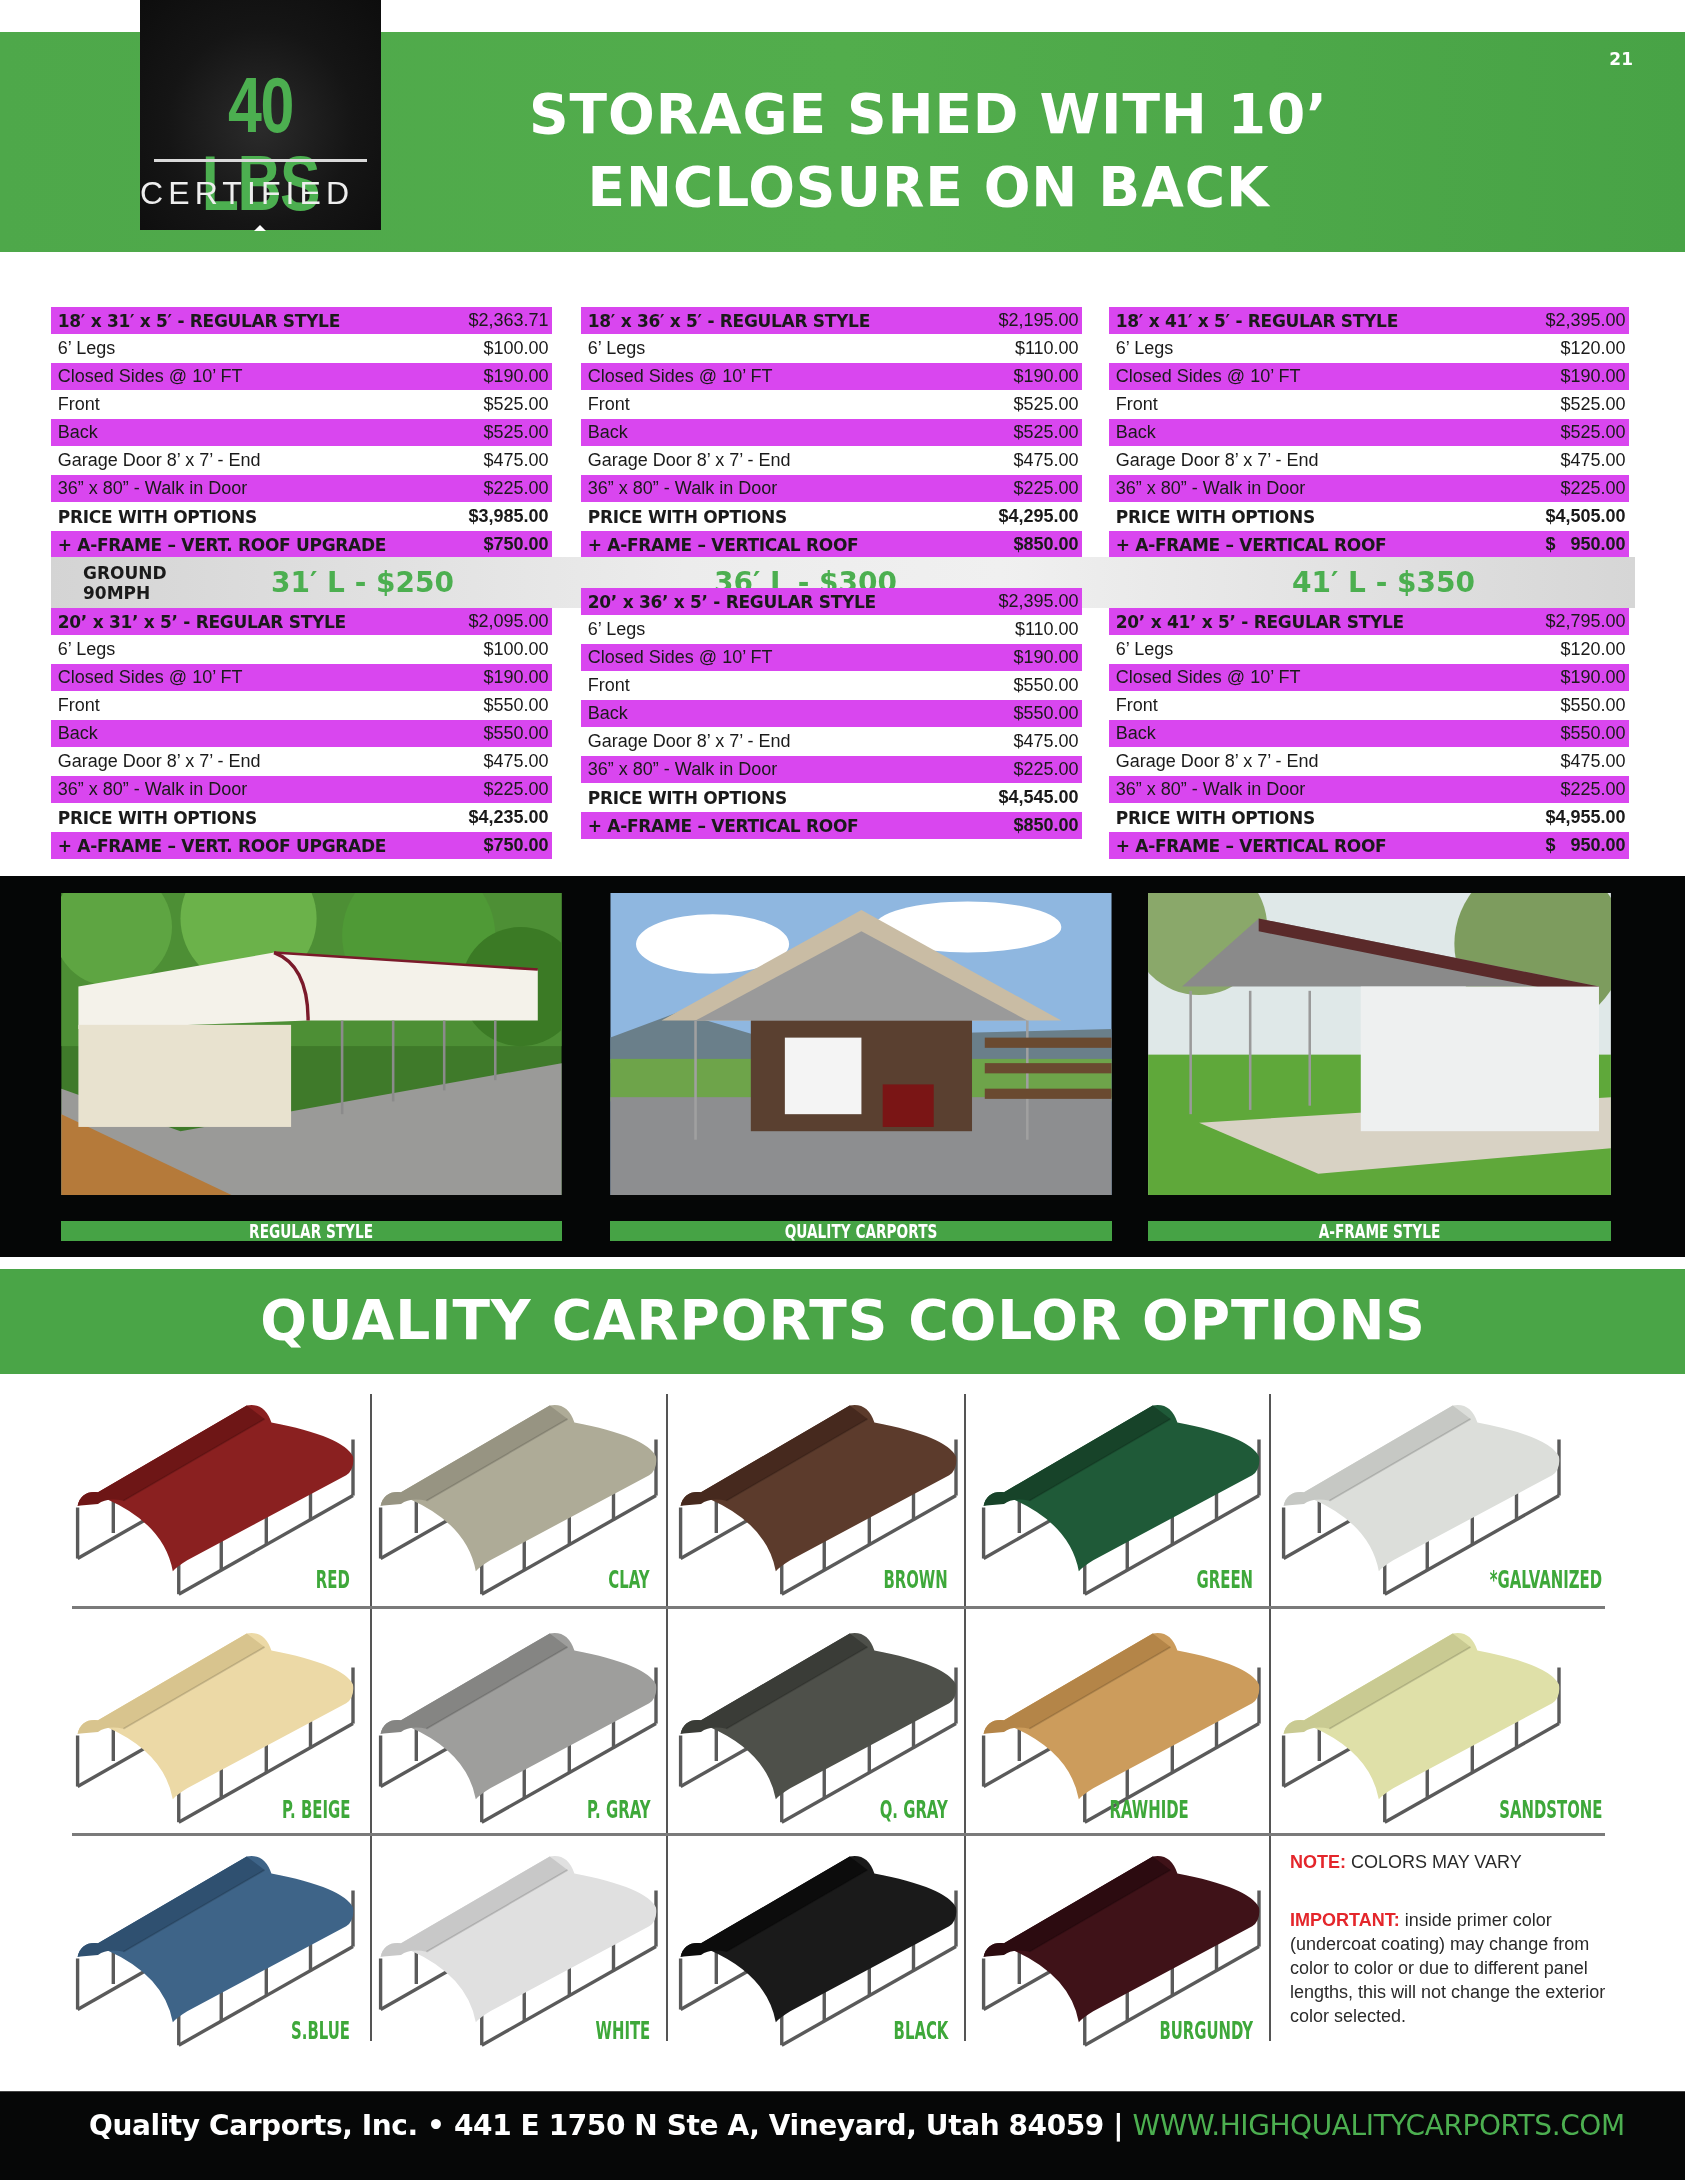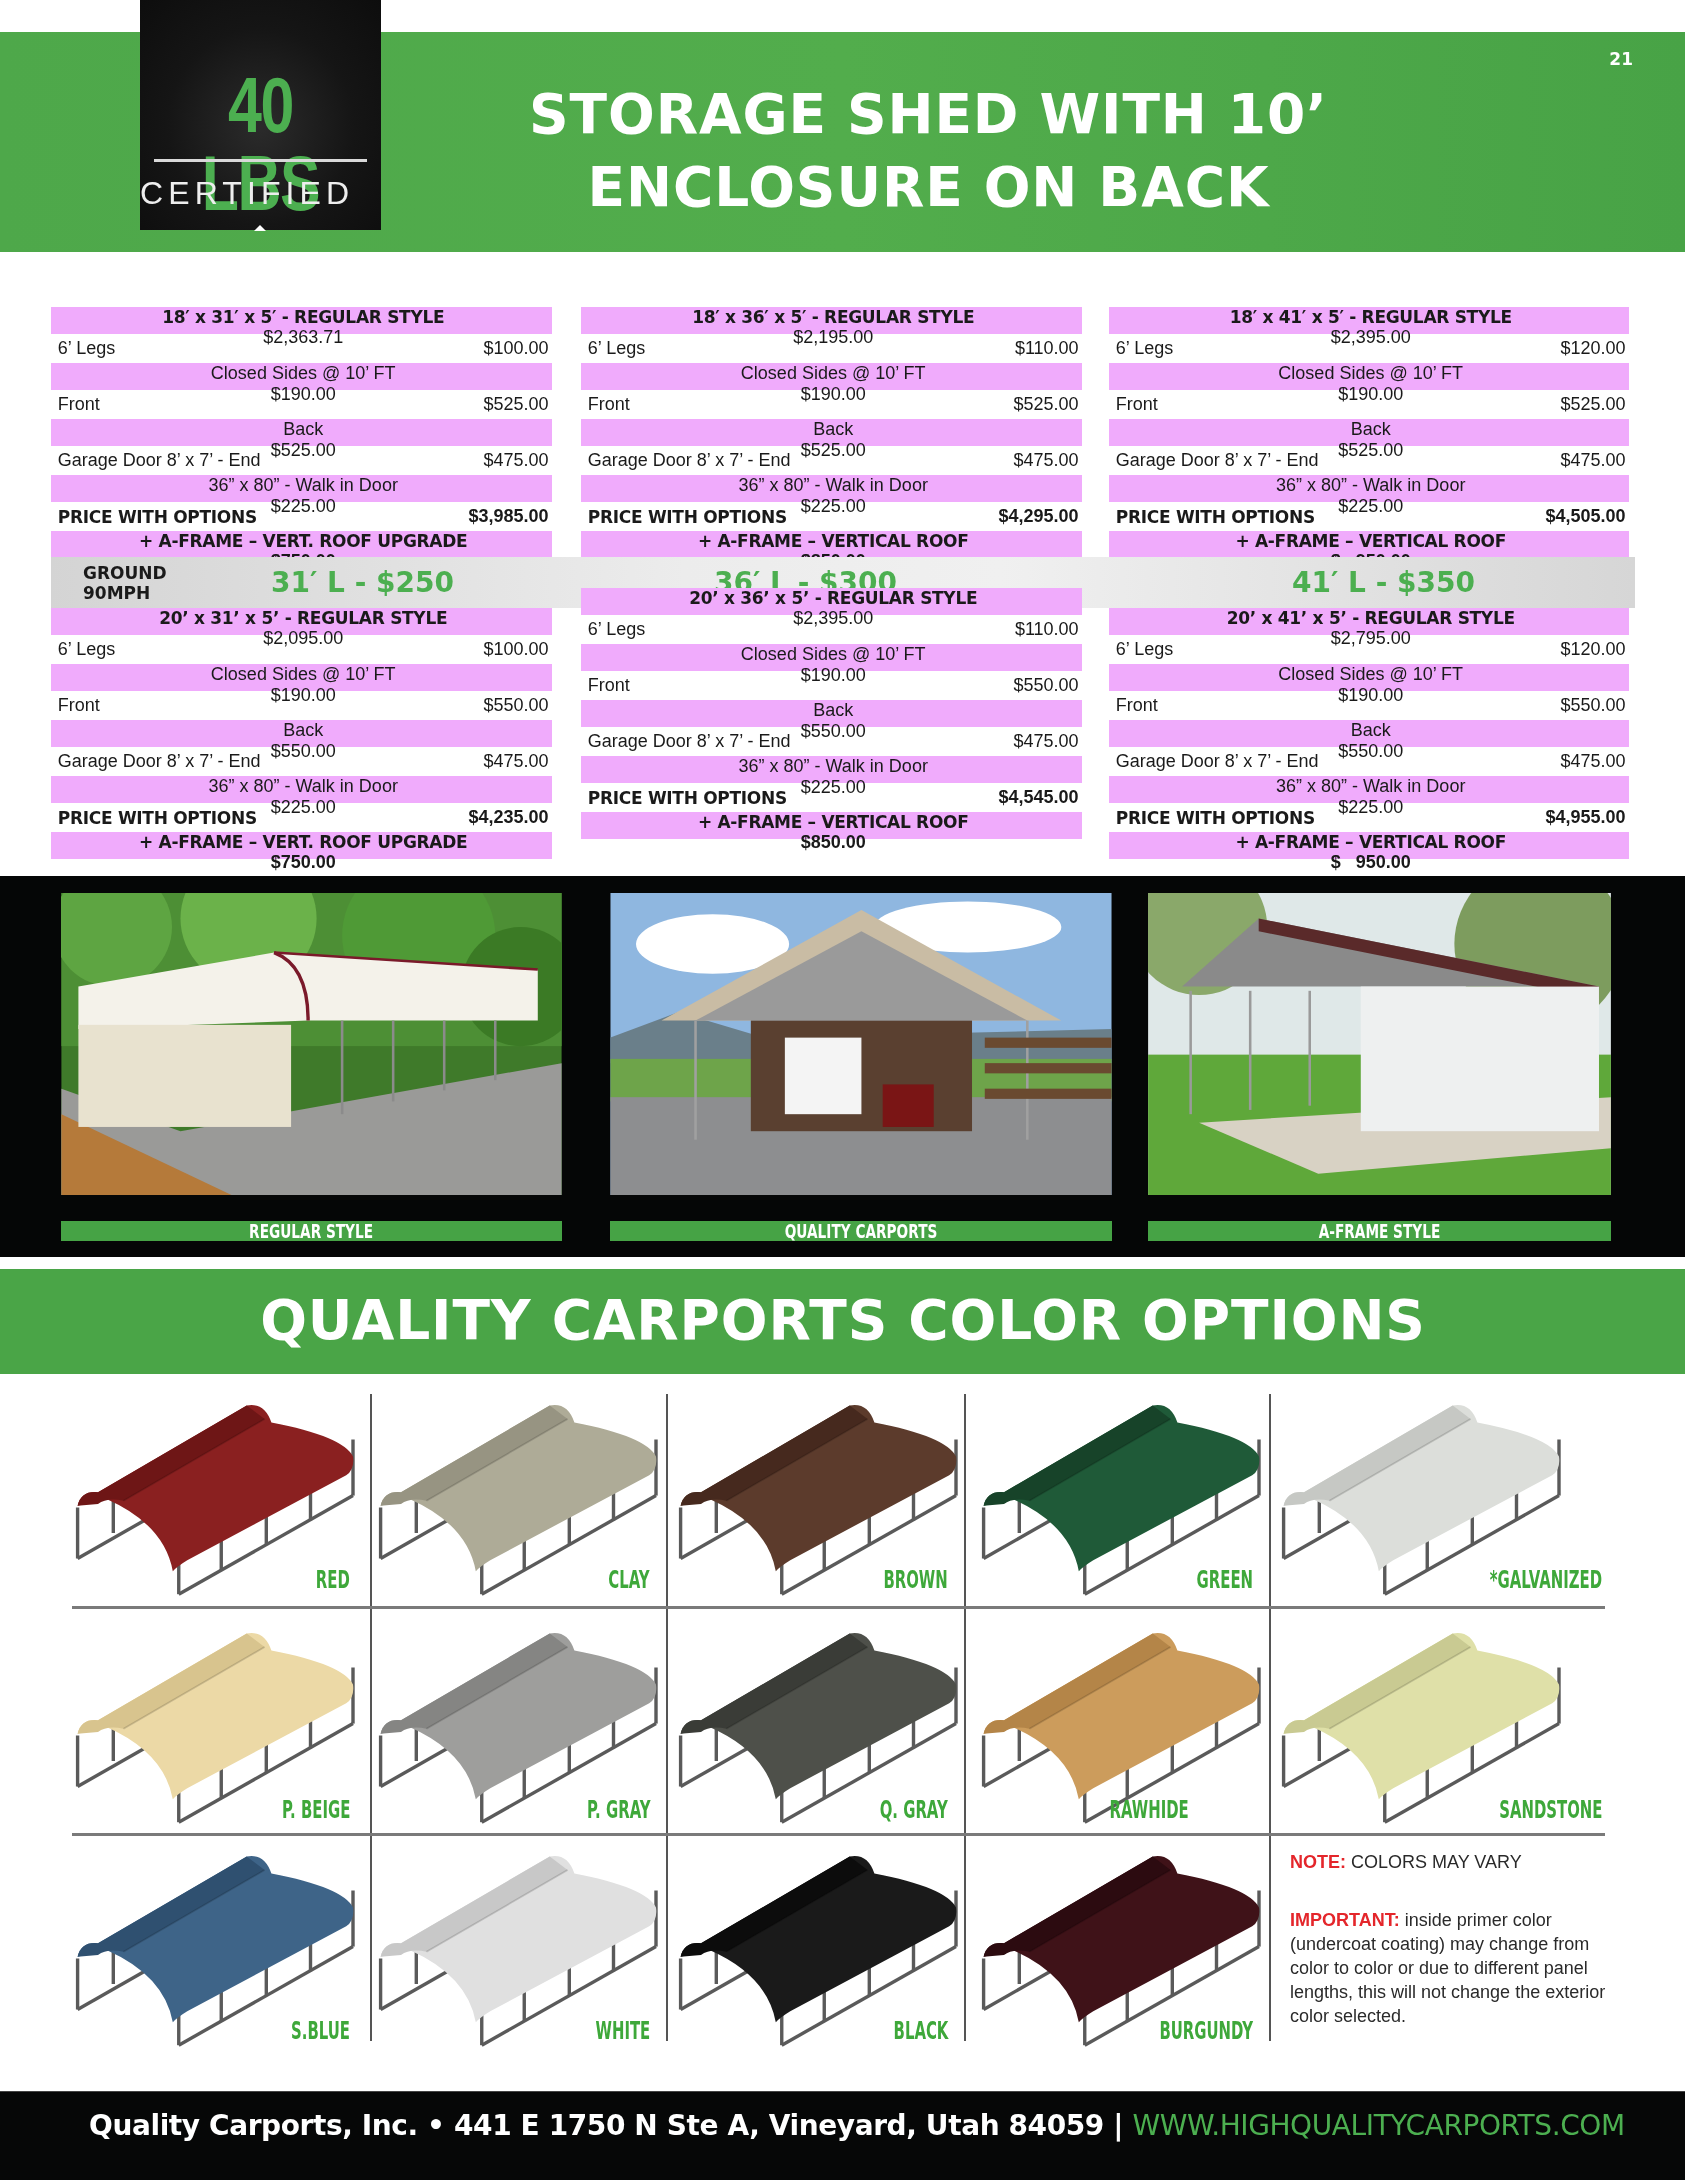--- a/index.html
+++ b/index.html
@@ -19,21 +19,21 @@
   .badge-notch { position: absolute; left: 114px; bottom: -0.9px; width: 0; height: 0;
     border-left: 6.8px solid transparent; border-right: 6.8px solid transparent; border-bottom: 6.8px solid #ffffff; }
   .title { position: absolute; left: 460px; top: 78px; width: 937px; text-align: center;
     font-family: "DejaVu Sans", sans-serif; font-weight: bold; color: #ffffff; font-size: 55px; line-height: 73px; letter-spacing: 0.9px; }
   .page-num { position: absolute; right: 53px; top: 49px; font-family: "DejaVu Sans", sans-serif; font-weight: bold; font-size: 17px; color: #ffffff; }
 
   
   .ptable { position: absolute; width: 511px; }
   .prow { height: 28px; display: flex; align-items: center; justify-content: space-between; padding: 0 3.4px 0 6.8px;
     font-family: "Liberation Sans", sans-serif; font-size: 18px; color: #1a1a1a; border-bottom: 0.9px solid #ffffff; }
-  .prow.g { background: #f0abfc; flex-direction: column; }
+  .prow.g { background: #d946ef; }
   .prow.w { background: #ffffff; }
   .prow .lbl.bold, .prow .val.bold { font-weight: bold; }
   .prow .lbl.head { font-family: "DejaVu Sans", sans-serif; font-weight: bold; font-size: 17px; letter-spacing: -0.3px; }
   .prow .val { white-space: pre; }
 
   .ground { position: absolute; left: 51px; top: 557px; width: 1584px; height: 51px;
     background: linear-gradient(90deg,#d4d4d4 0%,#ececec 40%,#f0f0f0 60%,#d6d6d6 100%); }
   .ground-lbl { position: absolute; left: 83px; top: 564px; font-family: "DejaVu Sans", sans-serif; font-weight: bold;
     font-size: 17px; line-height: 19.6px; color: #1a1a1a; }
   .ground-price { position: absolute; top: 566px; font-family: "DejaVu Sans", sans-serif; font-weight: bold; font-size: 28px; color: #4caf50; }

